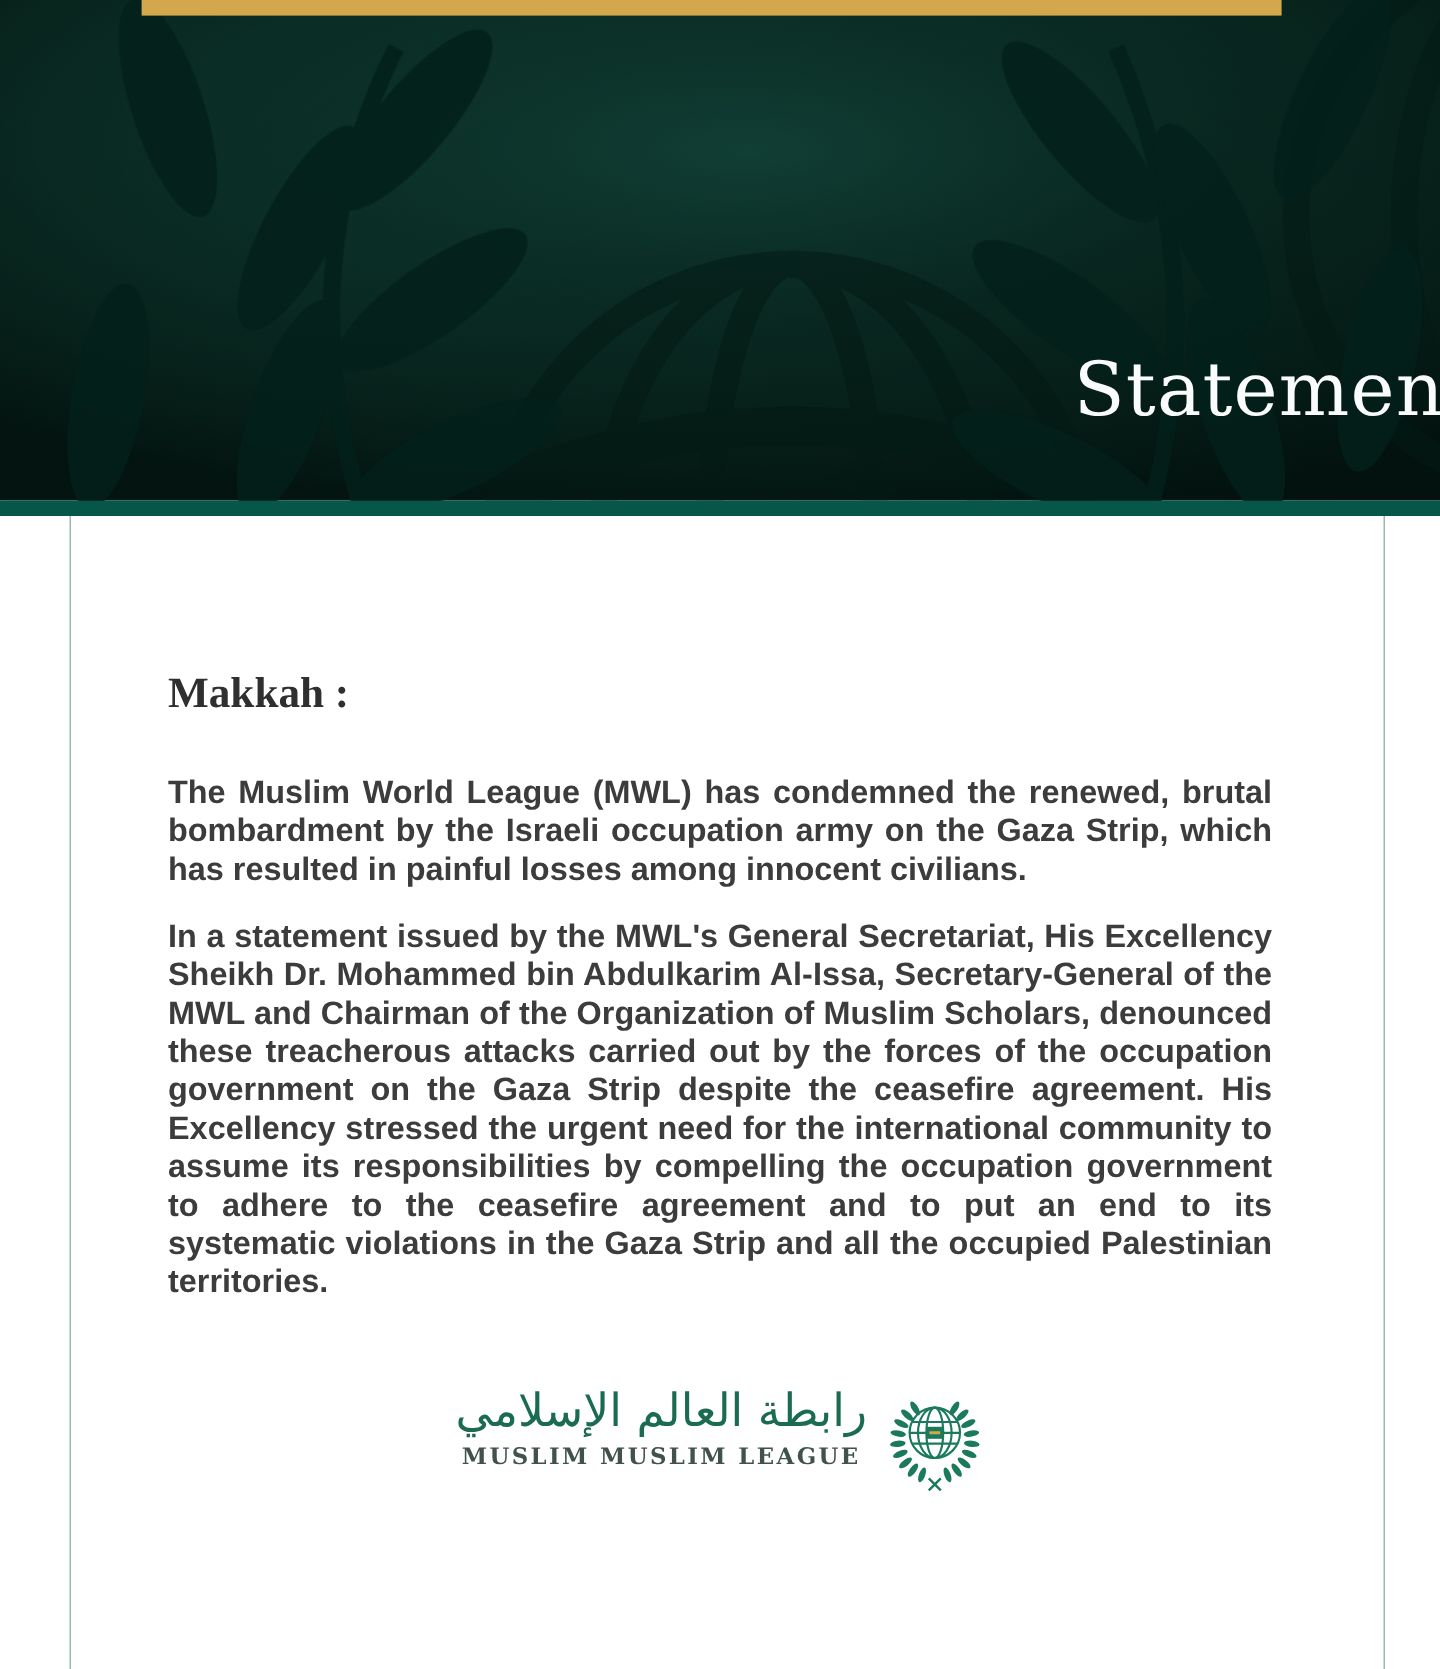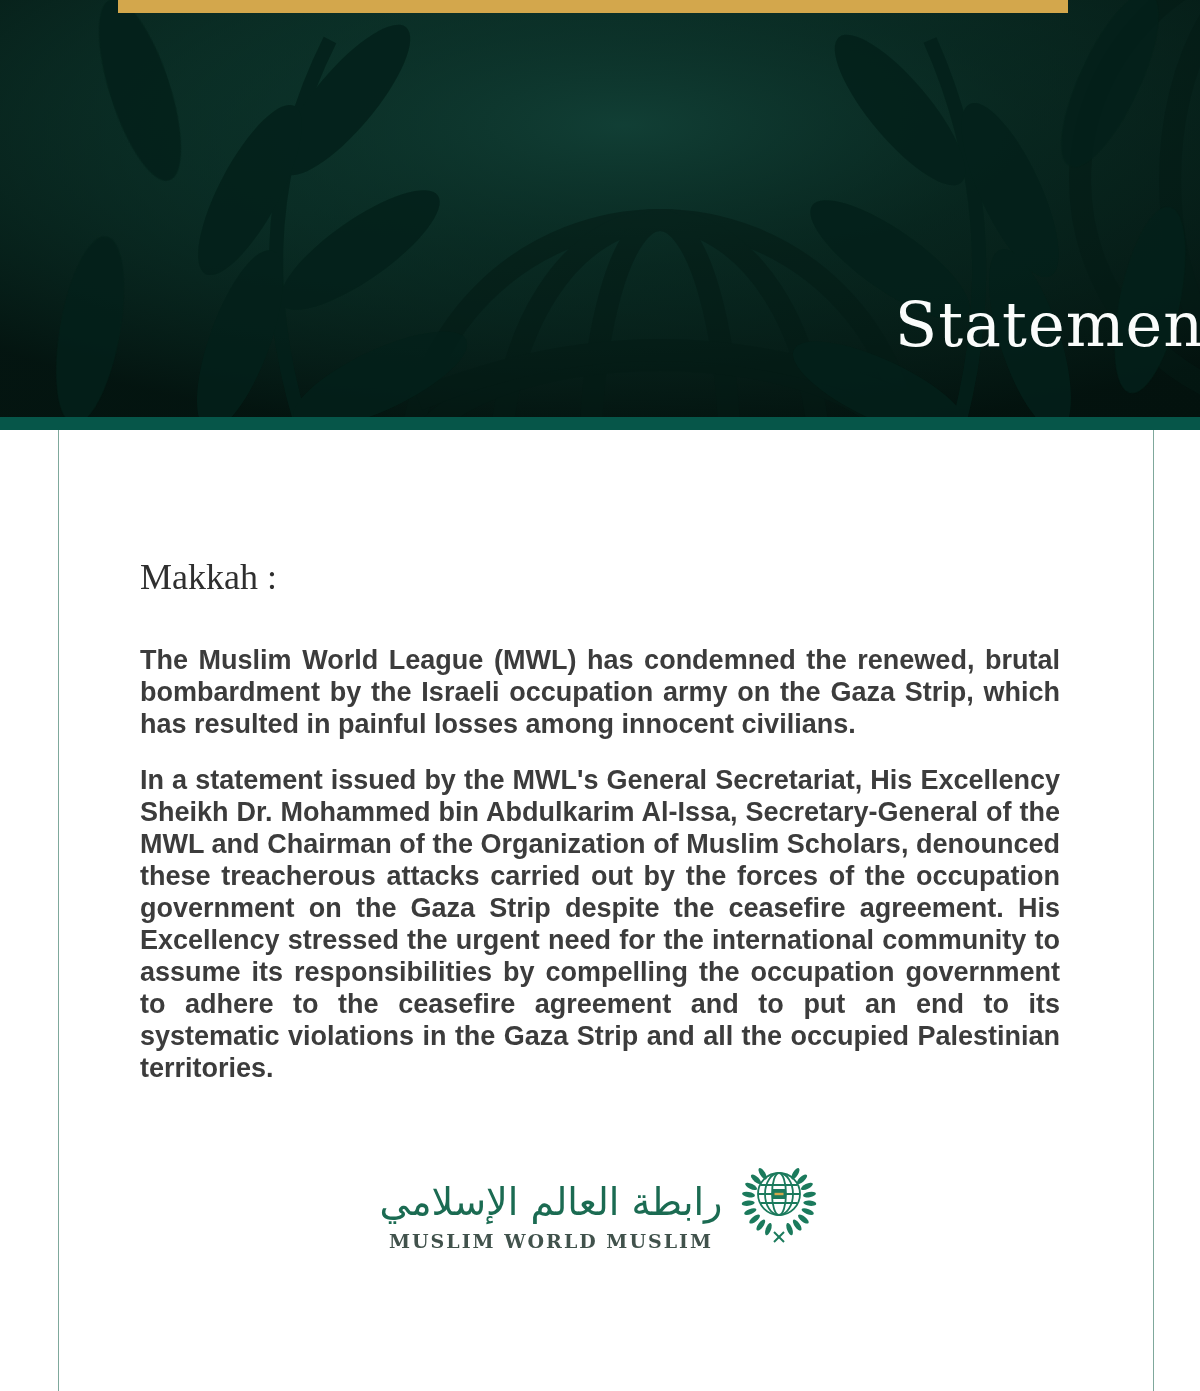--- a/index.html
+++ b/index.html
@@ -34,33 +34,33 @@
   
   .rule{position:absolute;top:430px;bottom:0;width:1px;background:#7fa89c;}
   .rule-left{left:58px;}
   .rule-right{left:1153px;}
   .content{
     position:absolute;top:430px;left:140px;width:920px;
   }
   .makkah{
     margin:126px 0 0 0;
     font-family:"Liberation Serif","DejaVu Serif",serif;
-    font-weight:400;font-size:36px;color:#2f2f2f;
+    font-weight:700;font-size:36px;color:#2f2f2f;
   }
   .body-text p{
     margin:0;
     font-size:27px;line-height:32px;font-weight:600;
     color:#3c3c3c;text-align:justify;
   }
   .body-text p:first-child{margin-top:46px;}
   .body-text p + p{margin-top:24px;}
   
   .logo{
     margin-top:70px;
-    display:flex;justify-content:center;align-items:flex-end;gap:16px;
+    display:flex;justify-content:center;align-items:flex-start;gap:16px;
   }
   .logo-text{display:flex;flex-direction:column;align-items:center;}
   .logo-arabic{
     font-family:"DejaVu Sans",sans-serif;
     font-size:38px;line-height:1.15;color:#1b6b52;direction:rtl;
   }
   .logo-english{
     margin-top:5px;
     font-family:"DejaVu Serif","Liberation Serif",serif;
     font-weight:700;font-size:19px;letter-spacing:2px;color:#41524c;
@@ -129,21 +129,21 @@
   <div class="content">
     <h2 class="makkah">Makkah :</h2>
     <div class="body-text">
       <p>The Muslim World League (MWL) has condemned the renewed, brutal bombardment by the Israeli occupation army on the Gaza Strip, which has resulted in painful losses among innocent civilians.</p>
       <p>In a statement issued by the MWL's General Secretariat, His Excellency Sheikh Dr. Mohammed bin Abdulkarim Al-Issa, Secretary-General of the MWL and Chairman of the Organization of Muslim Scholars, denounced these treacherous attacks carried out by the forces of the occupation government on the Gaza Strip despite the ceasefire agreement. His Excellency stressed the urgent need for the international community to assume its responsibilities by compelling the occupation government to adhere to the ceasefire agreement and to put an end to its systematic violations in the Gaza Strip and all the occupied Palestinian territories.</p>
     </div>
 
     <div class="logo">
       <div class="logo-text">
         <div class="logo-arabic">رابطة العالم الإسلامي</div>
-        <div class="logo-english">MUSLIM WORLD MUSLIM</div>
+        <div class="logo-english">MUSLIM MUSLIM LEAGUE</div>
       </div>
       <svg class="emblem" viewBox="0 0 82 98" aria-hidden="true">
 
         <g stroke="#1b7a5c" stroke-width="1.8" fill="none">
           <circle cx="41" cy="40" r="21"></circle>
           <ellipse cx="41" cy="40" rx="14" ry="21"></ellipse>
           <ellipse cx="41" cy="40" rx="7" ry="21"></ellipse>
           <line x1="22.5" y1="31" x2="59.5" y2="31"></line>
           <line x1="20" y1="40" x2="62" y2="40"></line>
           <line x1="22.5" y1="49" x2="59.5" y2="49"></line>

